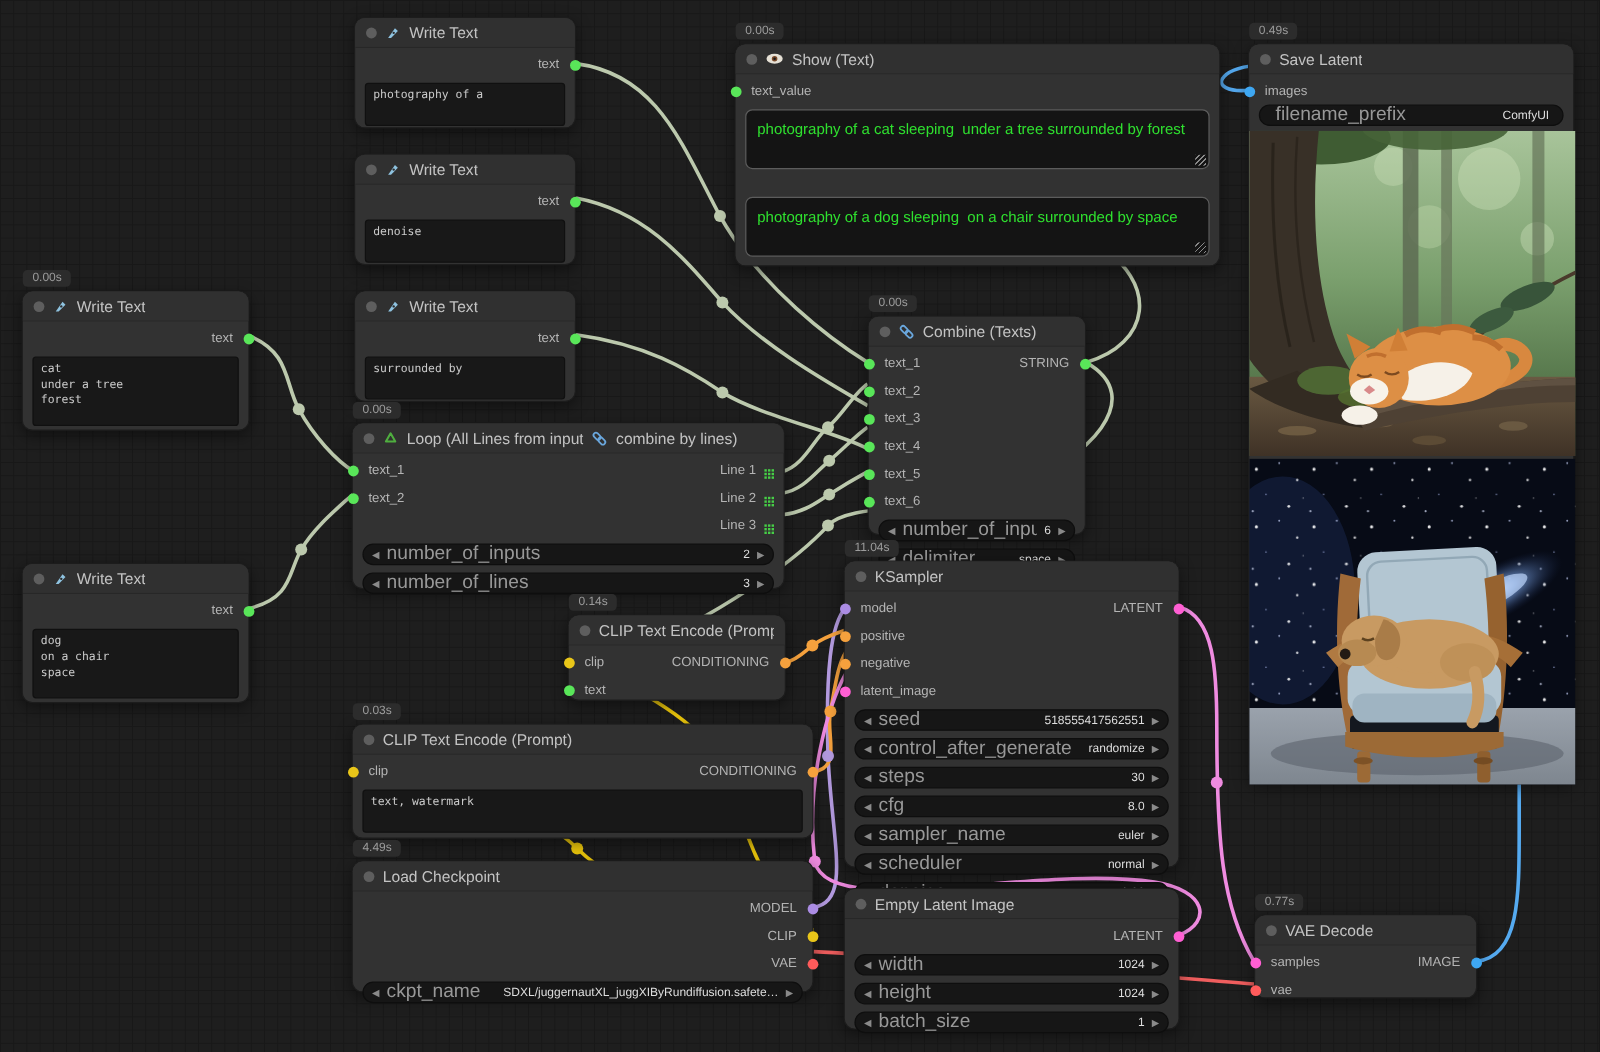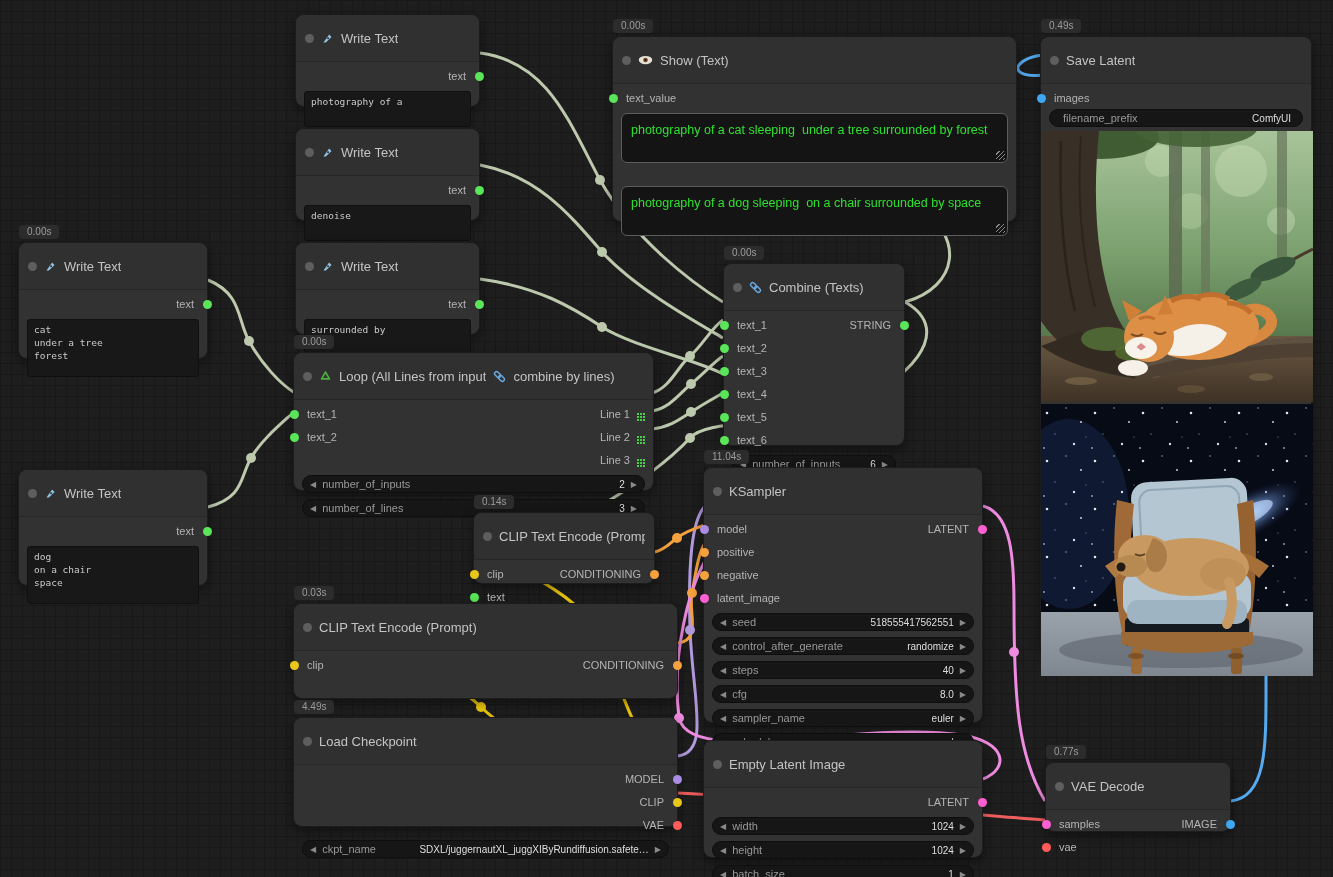--- a/index.html
+++ b/index.html
@@ -4,40 +4,40 @@
 <style>
   html,body{margin:0;padding:0;background:#141414;}
   #canvas{position:relative;width:1333px;height:877px;overflow:hidden;
     background-color:#1e1e1e;
     background-image:linear-gradient(#181818 1px,transparent 1px),linear-gradient(90deg,#181818 1px,transparent 1px);
     background-size:11px 11px;
     font-family:"Liberation Sans",sans-serif;}
   #wires{position:absolute;left:0;top:0;z-index:1;}
   .node{position:absolute;z-index:2;background:#323232;border:1px solid #1c1c1c;border-radius:9px;
     box-shadow:0 4px 12px rgba(0,0,0,.45);box-sizing:border-box;}
-  .hdr{height:24px;display:flex;align-items:center;gap:7px;padding:11px 9px;background:#303030;
+  .hdr{height:24px;display:flex;align-items:center;gap:7px;padding:0 9px;background:#303030;
     border-radius:8px 8px 0 0;border-bottom:1px solid #272727;}
   .cdot{width:9px;height:9px;border-radius:50%;background:#5e5e5e;flex:none;}
   .title{font-size:13px;color:#c3c3c3;white-space:nowrap;overflow:hidden;}
   .badge{position:absolute;top:-18px;left:0;background:#2c2c2c;color:#9c9c9c;font-size:10px;
     padding:1px 8px 2px;border-radius:4px;z-index:2;}
   .row{position:relative;height:18px;margin-top:5px;display:flex;align-items:center;
     justify-content:space-between;padding:0 13px;}
   .row:first-of-type{}
   .slabel{font-size:11px;color:#b4b4b4;}
   .dot{position:absolute;width:9px;height:9px;border-radius:50%;top:4.5px;}
   .dot.l{left:-4.5px;} .dot.r{right:-4.5px;}
   .c-green{background:#59e659;} .c-yellow{background:#e9c619;} .c-orange{background:#f5a13d;}
   .c-purple{background:#ab8ce4;} .c-pink{background:#ff5fd3;} .c-red{background:#ff5b5b;} .c-blue{background:#3ea7f2;}
   .gridicon{width:2px;height:2px;background:#46cf46;display:inline-block;margin-left:7px;margin-right:1px;
     box-shadow:3px 0 #46cf46,6px 0 #46cf46,0 3px #46cf46,3px 3px #46cf46,6px 3px #46cf46,0 6px #46cf46,3px 6px #46cf46,6px 6px #46cf46;}
   .widget{height:16px;margin:6px 8px 0;background:#161616;border:1px solid #0e0e0e;border-radius:9px;
     display:flex;align-items:center;padding:0 7px;gap:6px;}
   .warr{font-family:"DejaVu Sans",sans-serif;font-size:8px;color:#8a8a8a;flex:none;cursor:pointer;}
-  .wlabel{font-size:11px;color:#989898;flex:1;white-space:nowrap;overflow:hidden;}
+  .wlabel{font-size:16px;color:#989898;flex:1;white-space:nowrap;overflow:hidden;}
   .wvalue{font-size:10px;color:#dedede;white-space:nowrap;overflow:hidden;text-align:right;}
   .ta{margin:6px 8px 0;background:#181818;border:1px solid #101010;border-radius:3px;padding:4px 6px;
     font-family:"DejaVu Sans Mono",monospace;font-size:9.5px;line-height:1.35;color:#cbcbcb;
     white-space:pre-wrap;overflow:hidden;box-sizing:border-box;}
   .ta.show{background:#141414;border:1px solid #5c5c5c;border-radius:6px;color:#2fe02f;
     font-family:"Liberation Sans",sans-serif;font-size:12.5px;padding:8px 9px;position:relative;}
   .rz{position:absolute;right:2px;bottom:2px;width:9px;height:9px;
     background:repeating-linear-gradient(135deg,transparent 0 2px,#8a8a8a 2px 3px);}
   .imgbox{margin:4px 0 0;width:272px;overflow:hidden;line-height:0;}
   svg{display:block;}
@@ -380,20 +380,21 @@
   <div class="row">
         <span style="display:flex">
           <i class="dot l c-yellow"></i>
           <span class="slabel">clip</span>
         </span>
     <span style="display:flex">
           <span class="slabel">CONDITIONING</span>
           <i class="dot r c-orange"></i>
         </span>
       </div>
+  <div class="ta" style="height:36px">text, watermark</div>
 </div>
 
 <div class="node" style="left:293px;top:717px;width:385px;height:110px">
   <div class="badge">4.49s</div>
   <div class="hdr">
         <span class="cdot"></span>
     <span class="title">Load Checkpoint</span>
       </div>
   <div class="row">
         <span></span>
@@ -469,21 +470,21 @@
       </div>
   <div class="widget">
         <span class="warr">◀</span>
         <span class="wlabel">control_after_generate</span>
         <span class="wvalue">randomize</span>
         <span class="warr">▶</span>
       </div>
   <div class="widget">
         <span class="warr">◀</span>
         <span class="wlabel">steps</span>
-        <span class="wvalue">40</span>
+        <span class="wvalue">30</span>
         <span class="warr">▶</span>
       </div>
   <div class="widget">
         <span class="warr">◀</span>
         <span class="wlabel">cfg</span>
         <span class="wvalue">8.0</span>
         <span class="warr">▶</span>
       </div>
   <div class="widget">
         <span class="warr">◀</span>

